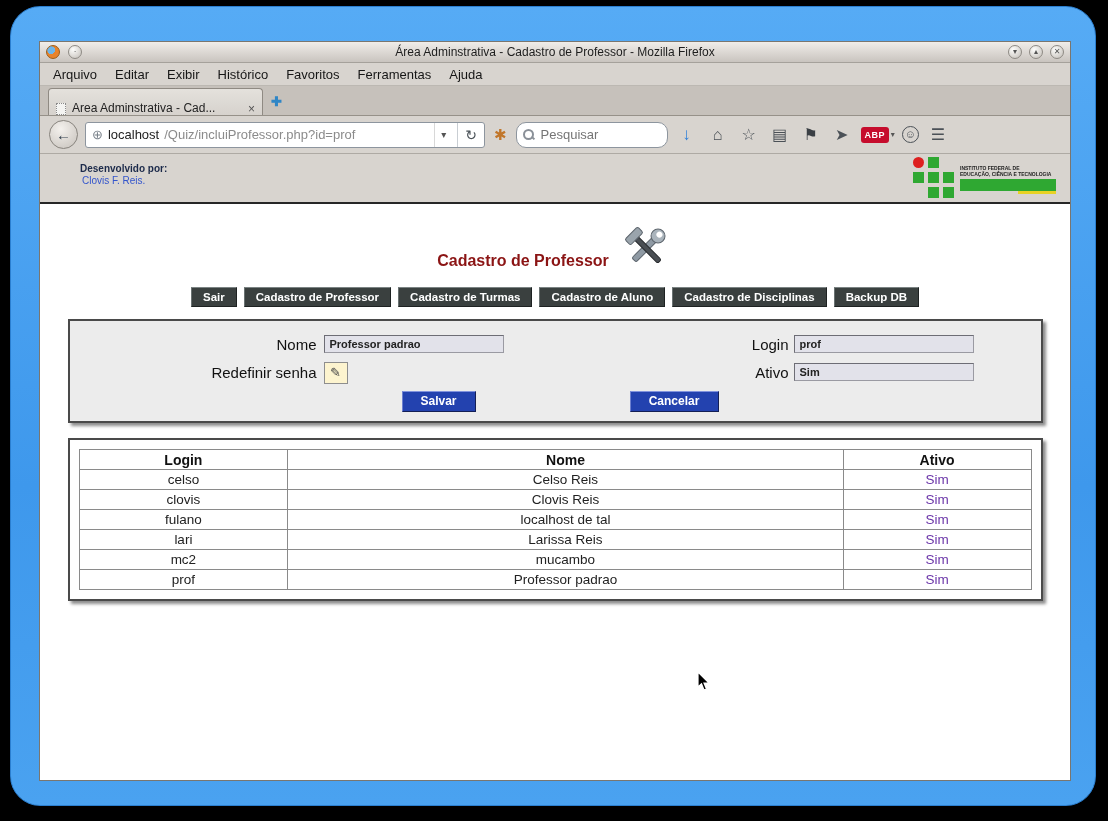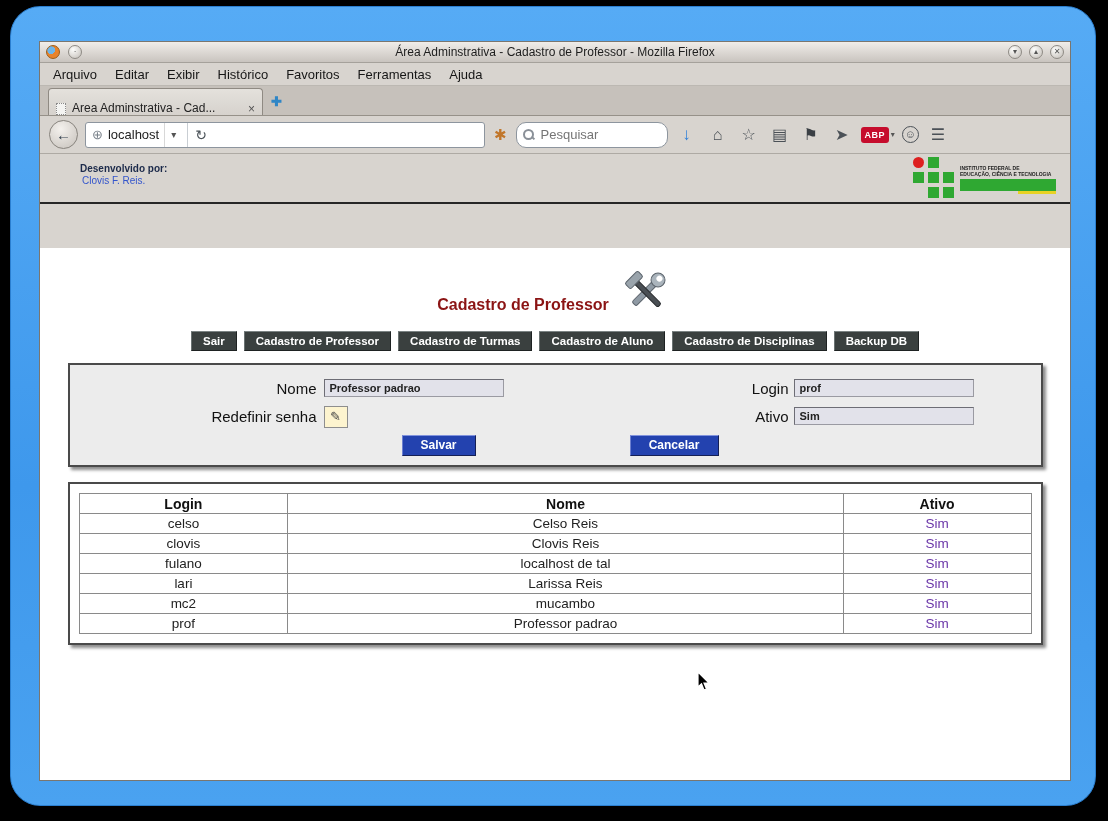--- a/index.html
+++ b/index.html
@@ -109,21 +109,21 @@
   .devlink { position:absolute; left:16px; top:21px; font-size:10px; color:#3355cc;margin-left:26px; }
   .logo { position:absolute; right:14px; top:3px; display:flex; gap:5px; }
   .logo-grid { position:relative; width:42px; height:42px; }
   .logo-grid .sq { position:absolute; width:11px; height:11px; background:#2fa832; }
   .logo-grid .dot { position:absolute; width:11px; height:11px; border-radius:50%; background:#dd1f1f; }
   .logo-textcol { width:96px; display:flex; flex-direction:column; justify-content:center; }
   .logo-line { font-size:5px; line-height:6px; color:#222; font-weight:bold; }
   .logo-bar { margin-top:2px; height:12px; background:#2fa832; position:relative; }
   .logo-bar::after { content:""; position:absolute; right:0; bottom:-3px; width:40%; height:3px; background:#e8d224; }
   
-  .content { flex:1; background:#fff; position:relative; overflow:hidden;margin-top:44px; }
+  .content { flex:1; background:#fff; position:relative; overflow:hidden; }
   .heading-row { display:flex; justify-content:center; align-items:center; gap:10px; margin-top:18px; height:52px; }
   .page-heading { font-size:16px; font-weight:bold; color:#8b1414; align-self:flex-end; padding-bottom:4px; }
   .navrow { display:flex; justify-content:center; gap:7px; margin-top:13px; }
   .dark-btn {
     background:#3a403f; color:#fff; font-size:11.5px; font-weight:bold;
     border:1px solid #1e2222; border-top-color:#7b8383; border-left-color:#6a7272;
     padding:3px 11px; line-height:12px;
   }
   .panel {
     width:975px; margin:12px auto 0; background:#ececec;
@@ -193,20 +193,21 @@
         <span class="tab-close">×</span>
       </div>
       <span class="newtab">✚</span>
     </div>
 
     <div class="navbar">
       <span class="back-btn">←</span>
       <div class="urlbox">
         <span class="globe-icon">⊕</span>
         <span class="url-host">localhost</span>
+        <span class="url-path">/Quiz/incluiProfessor.php?id=prof</span>
         <span class="url-drop">▾</span>
         <span class="url-reload">↻</span>
       </div>
       <span class="star-orange">✱</span>
       <div class="searchbox">
         <span class="mag-icon"></span>
         <input placeholder="Pesquisar" style="">
       </div>
       <span class="tool-icon dl-icon">↓</span>
       <span class="tool-icon">⌂</span>

